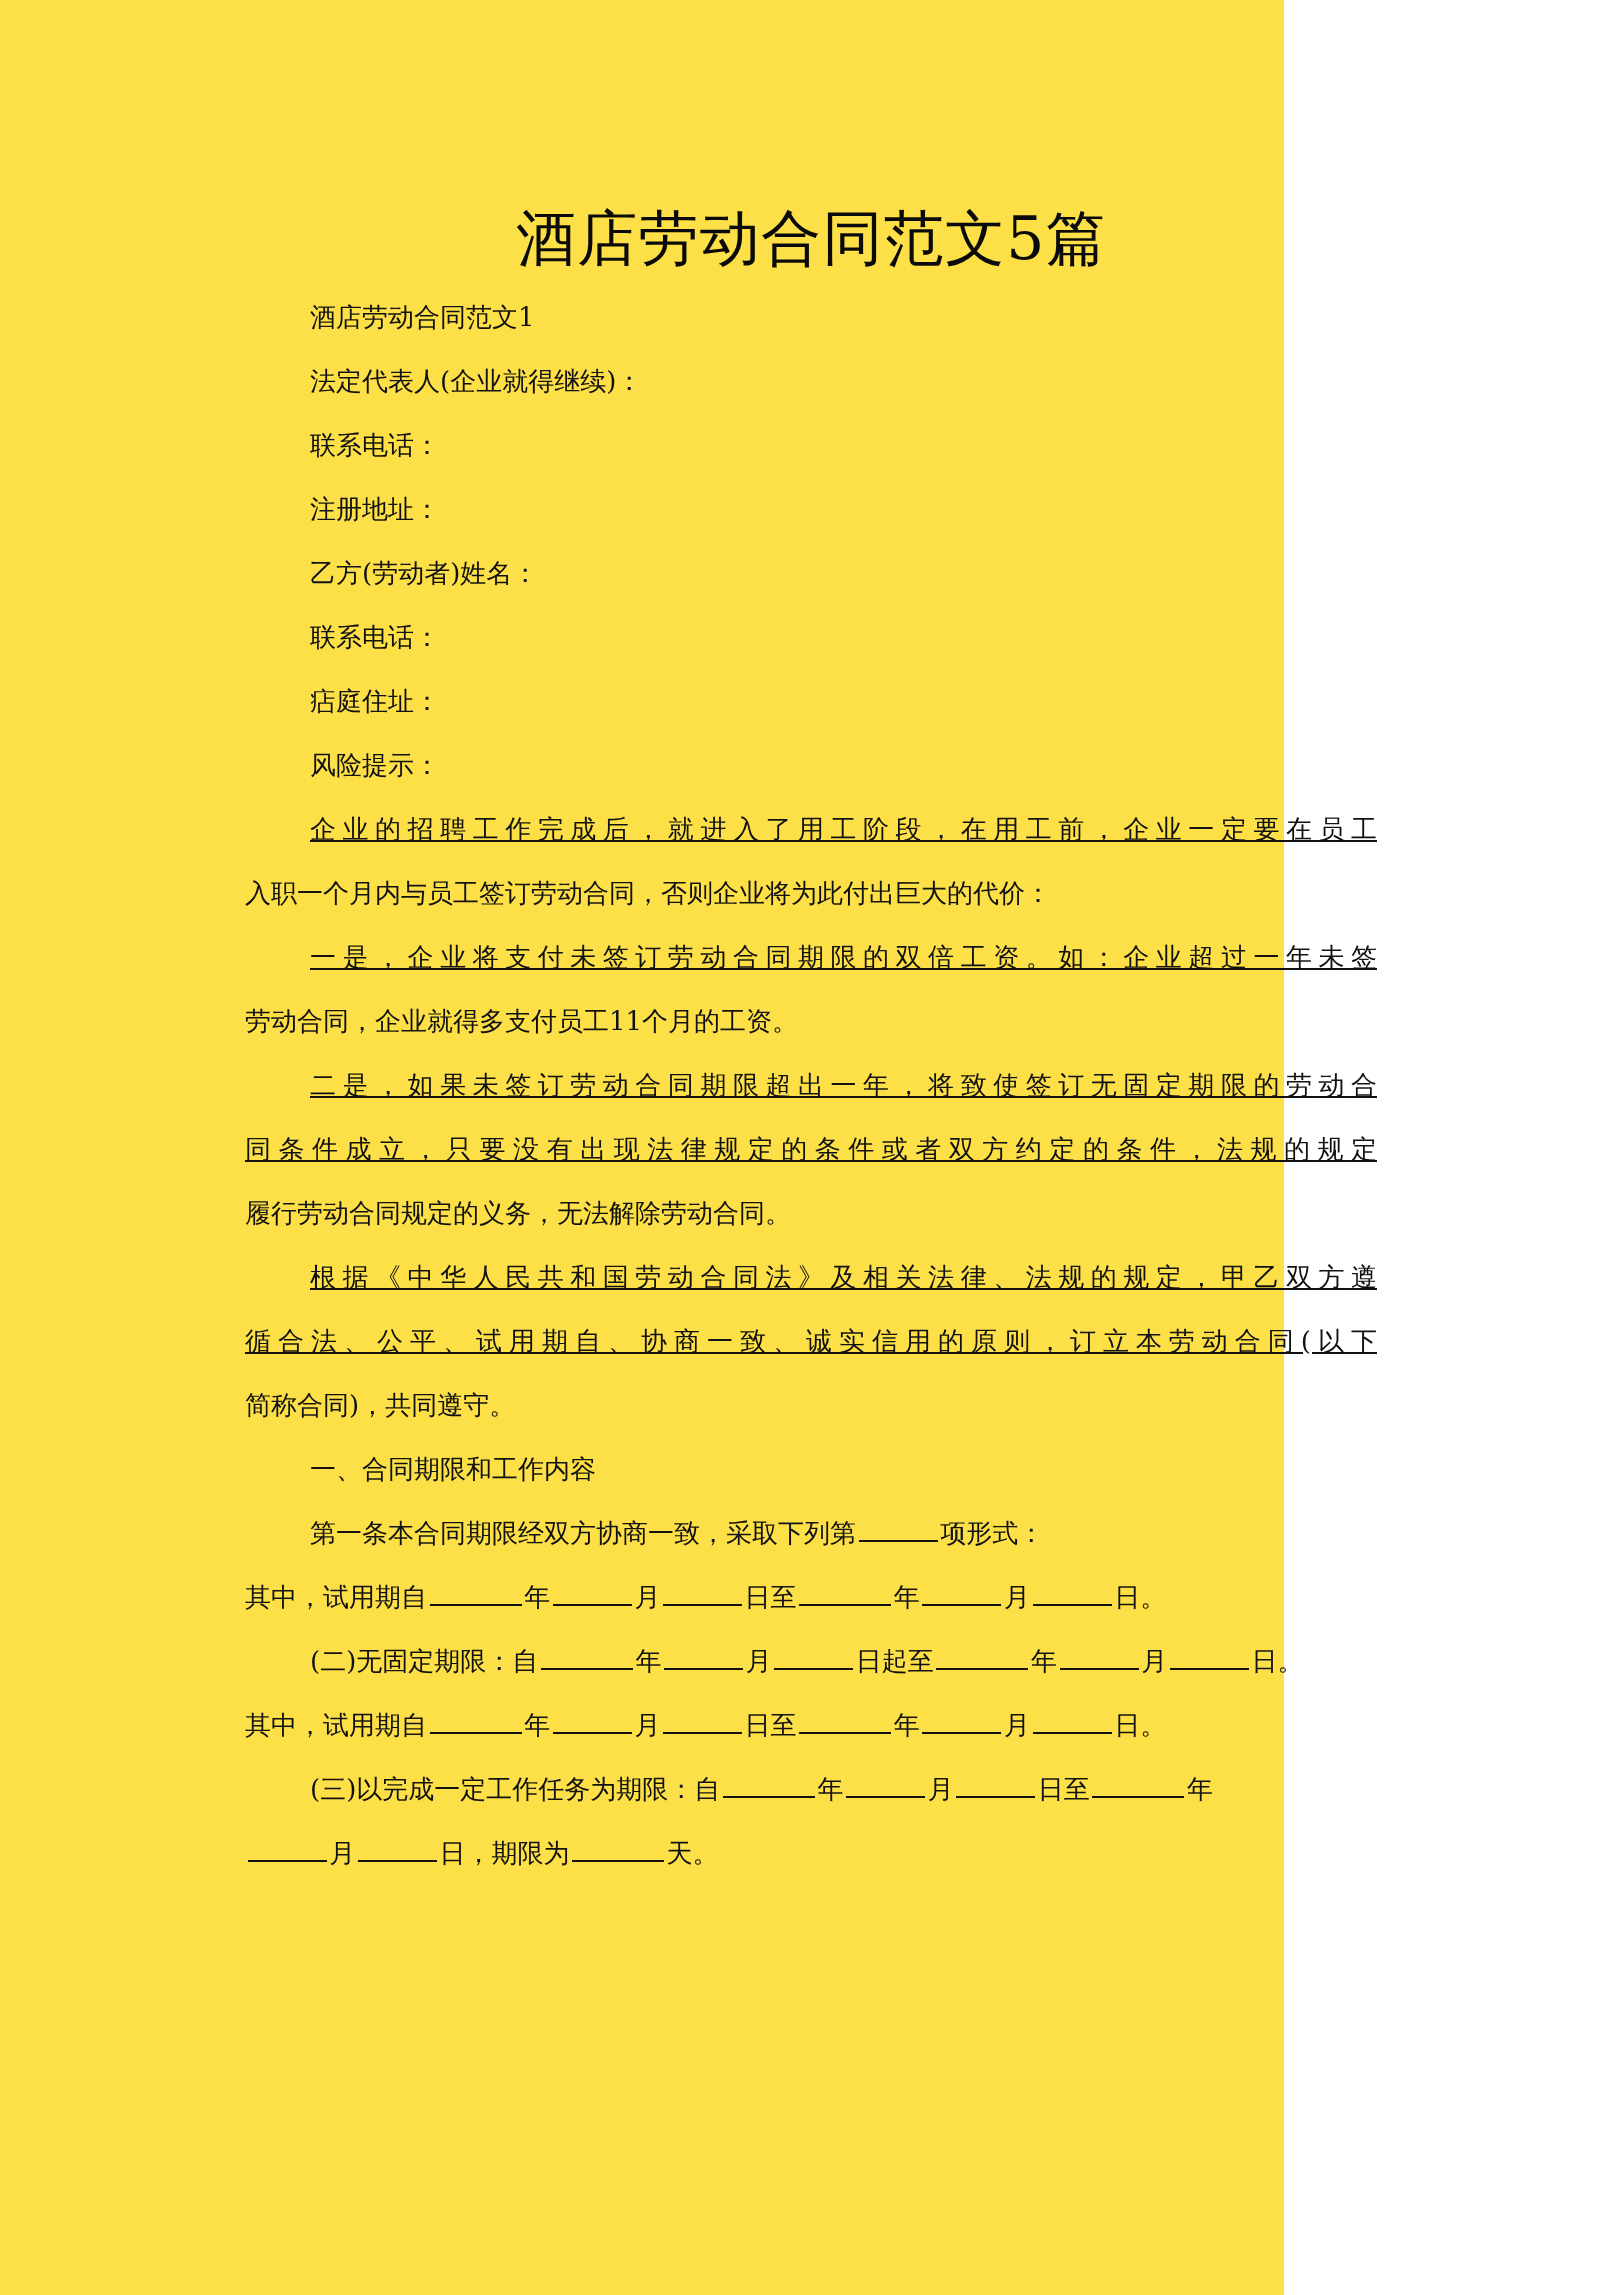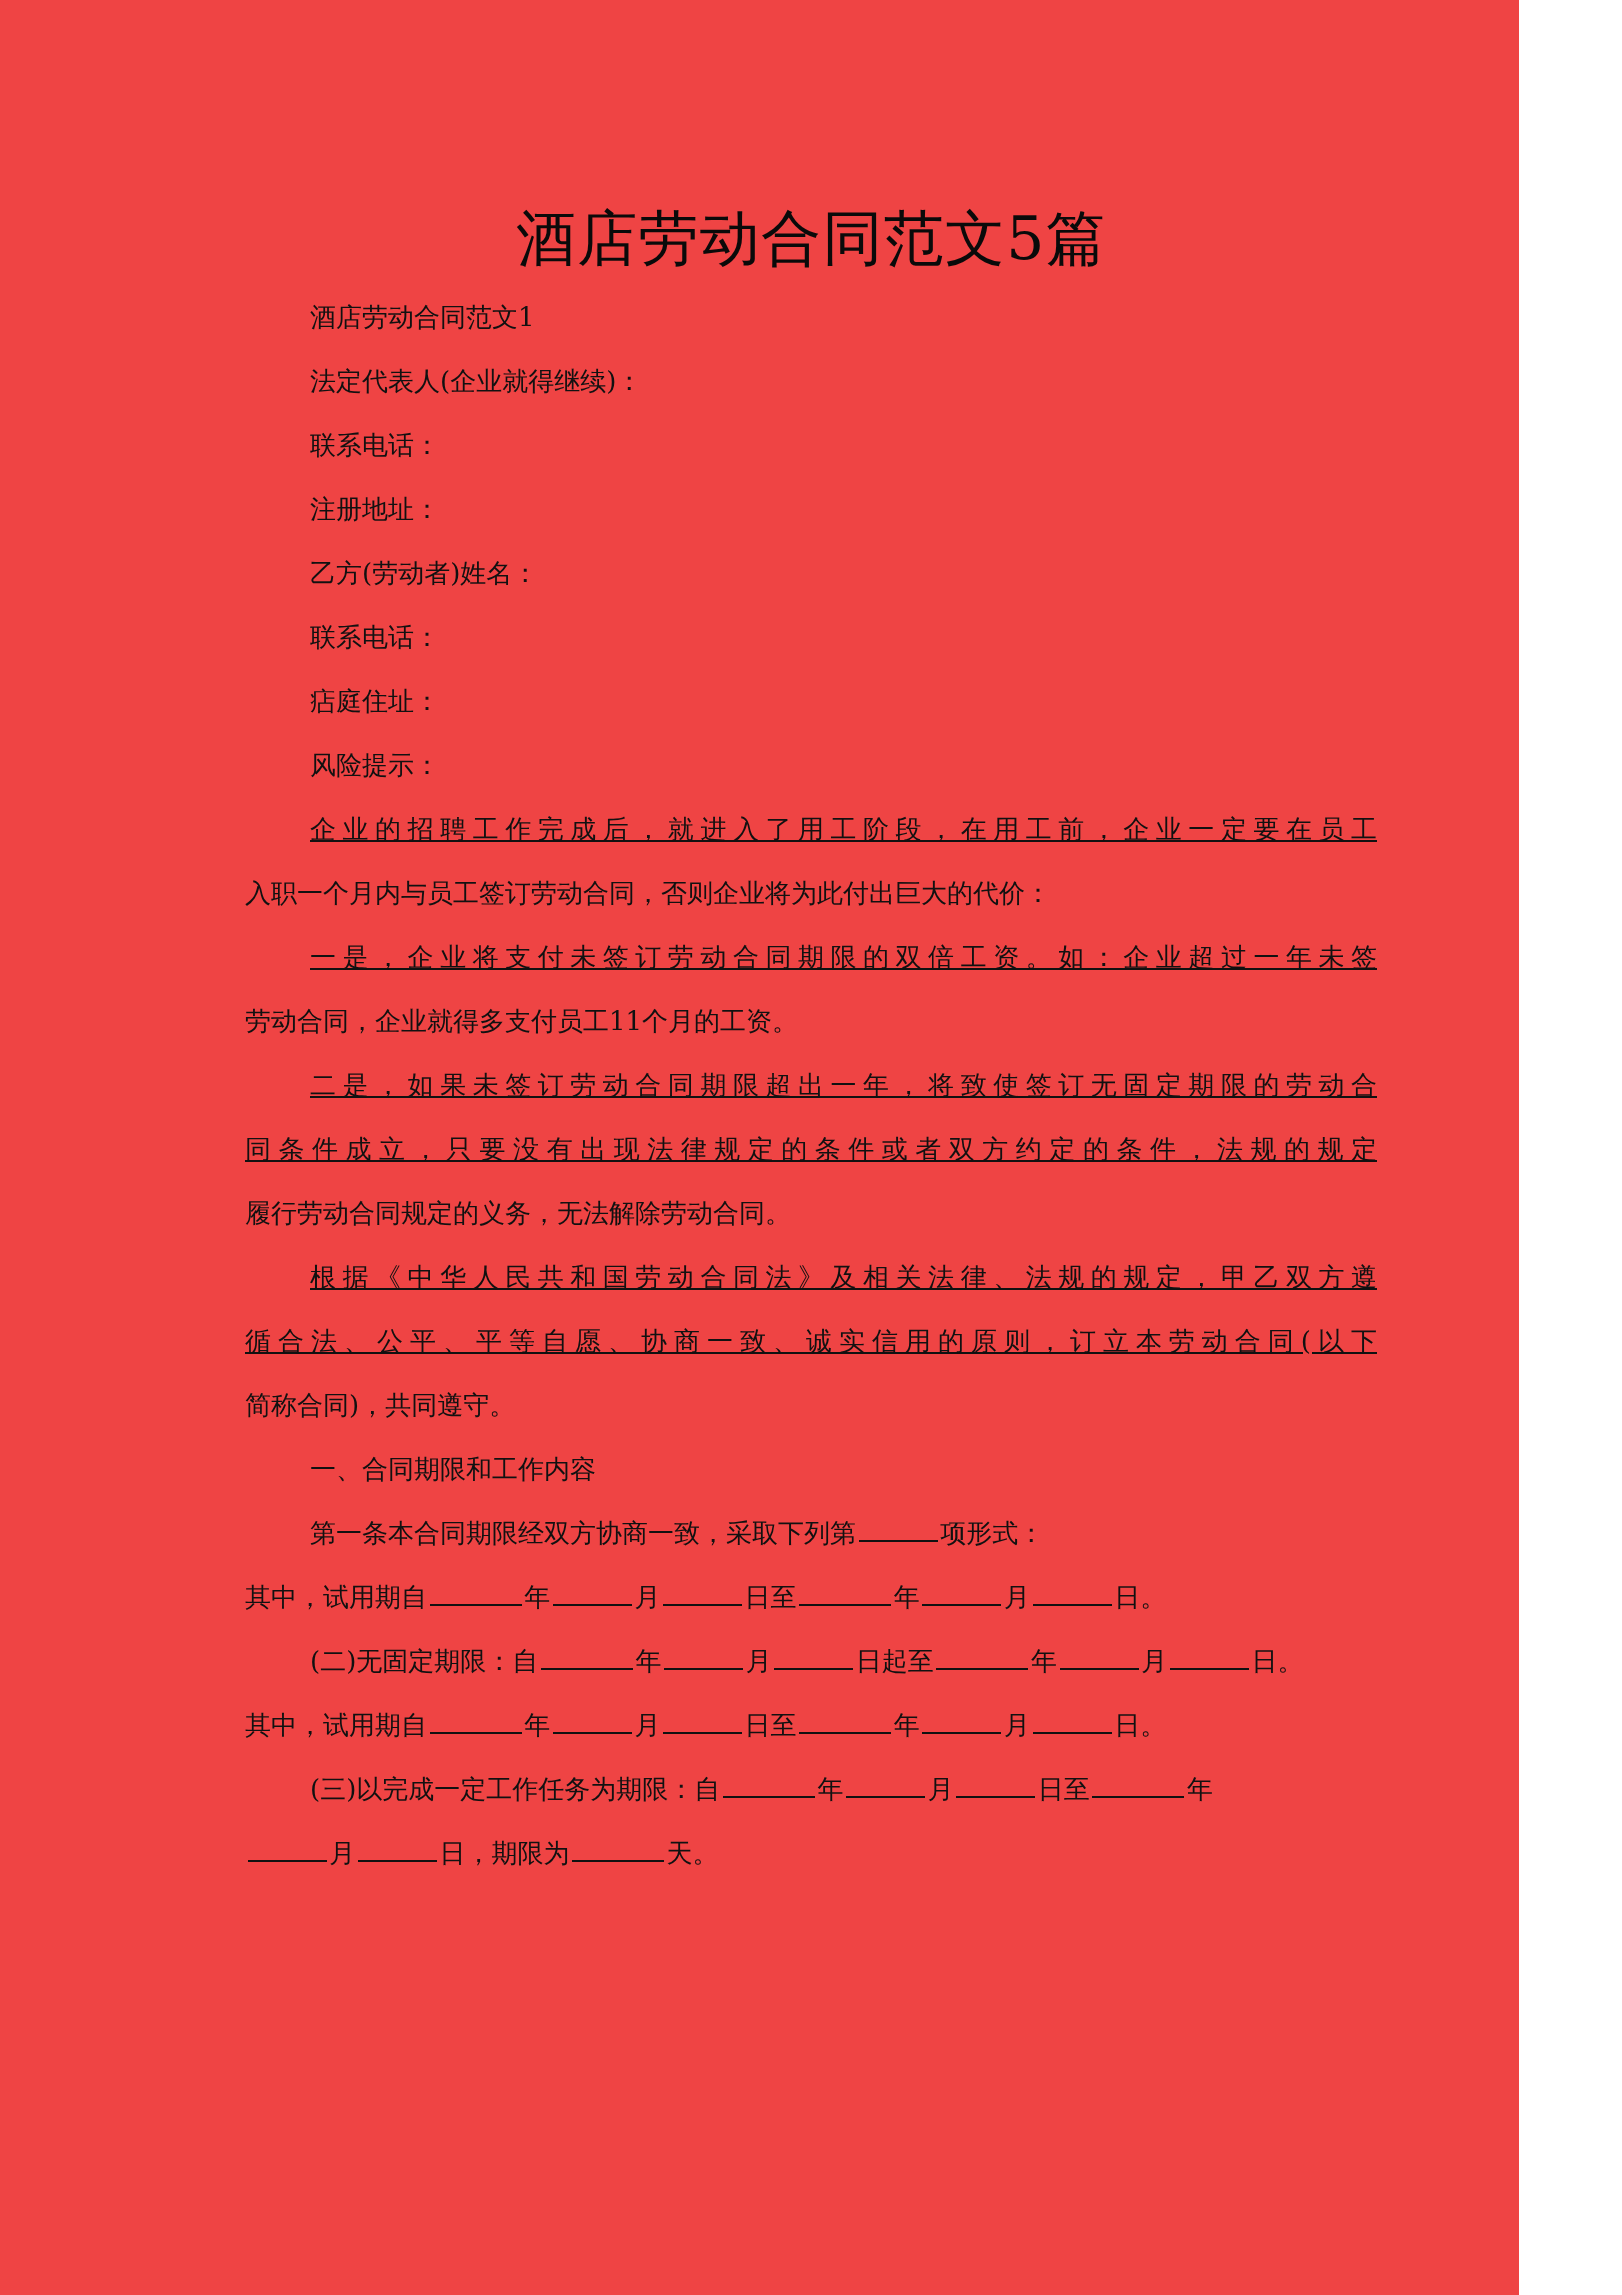--- a/index.html
+++ b/index.html
@@ -1,18 +1,18 @@
 <!DOCTYPE html>
 <html style="font-size:10.5px"><head>
 <meta charset="utf-8">
 <style>
   html, body { margin: 0; padding: 0; background: #ffffff; }
   body { width: 1623px; height: 2295px; position: relative; overflow: hidden;
          font-family: "DejaVu Serif", "Liberation Serif", serif; color: #111111; }
-  .page { position: absolute; left: 0; top: 0; width: 1519px; height: 2295px; background: #ef4444; }
+  .page { position: absolute; left: 0; top: 0; width: 1284px; height: 2295px; background: #fde047; }
   .title { position: absolute; top: 196px; left: 0; width: 1623px; text-align: center;
            font-size: 60px; line-height: 85px; letter-spacing: 1.3px; color: #0a0a0a; }
   .body { position: absolute; left: 245px; top: 285px; width: 1132px; font-size: 26px; }
   .line { height: 64px; line-height: 64px; white-space: nowrap; }
   .ind { padding-left: 65px; }
   .just { text-align-last: justify; text-align: justify; text-decoration: underline; }
   .blank { display: inline-block; border-bottom: 2px solid #111; height: 26px; vertical-align: baseline; margin: 0 2.6px; }
   .b1 { width: 92px; }
   .b2 { width: 79px; }
 </style>
@@ -33,21 +33,21 @@
     <div class="line ind">风险提示：</div>
 
     <div class="line ind just">企业的招聘工作完成后，就进入了用工阶段，在用工前，企业一定要在员工</div>
     <div class="line">入职一个月内与员工签订劳动合同，否则企业将为此付出巨大的代价：</div>
     <div class="line ind just">一是，企业将支付未签订劳动合同期限的双倍工资。如：企业超过一年未签</div>
     <div class="line">劳动合同，企业就得多支付员工11个月的工资。</div>
     <div class="line ind just">二是，如果未签订劳动合同期限超出一年，将致使签订无固定期限的劳动合</div>
     <div class="line just">同条件成立，只要没有出现法律规定的条件或者双方约定的条件，法规的规定</div>
     <div class="line">履行劳动合同规定的义务，无法解除劳动合同。</div>
     <div class="line ind just">根据《中华人民共和国劳动合同法》及相关法律、法规的规定，甲乙双方遵</div>
-    <div class="line just">循合法、公平、平等自愿、协商一致、诚实信用的原则，订立本劳动合同(以下</div>
+    <div class="line just">循合法、公平、试用期自、协商一致、诚实信用的原则，订立本劳动合同(以下</div>
     <div class="line">简称合同)，共同遵守。</div>
 
     <div class="line ind">一、合同期限和工作内容</div>
 
     <div class="line ind">
       <span>第一条本合同期限经双方协商一致，采取下列第</span><span class="blank b2"></span><span>项形式：</span>
     </div>
 
 
     <div class="line">

